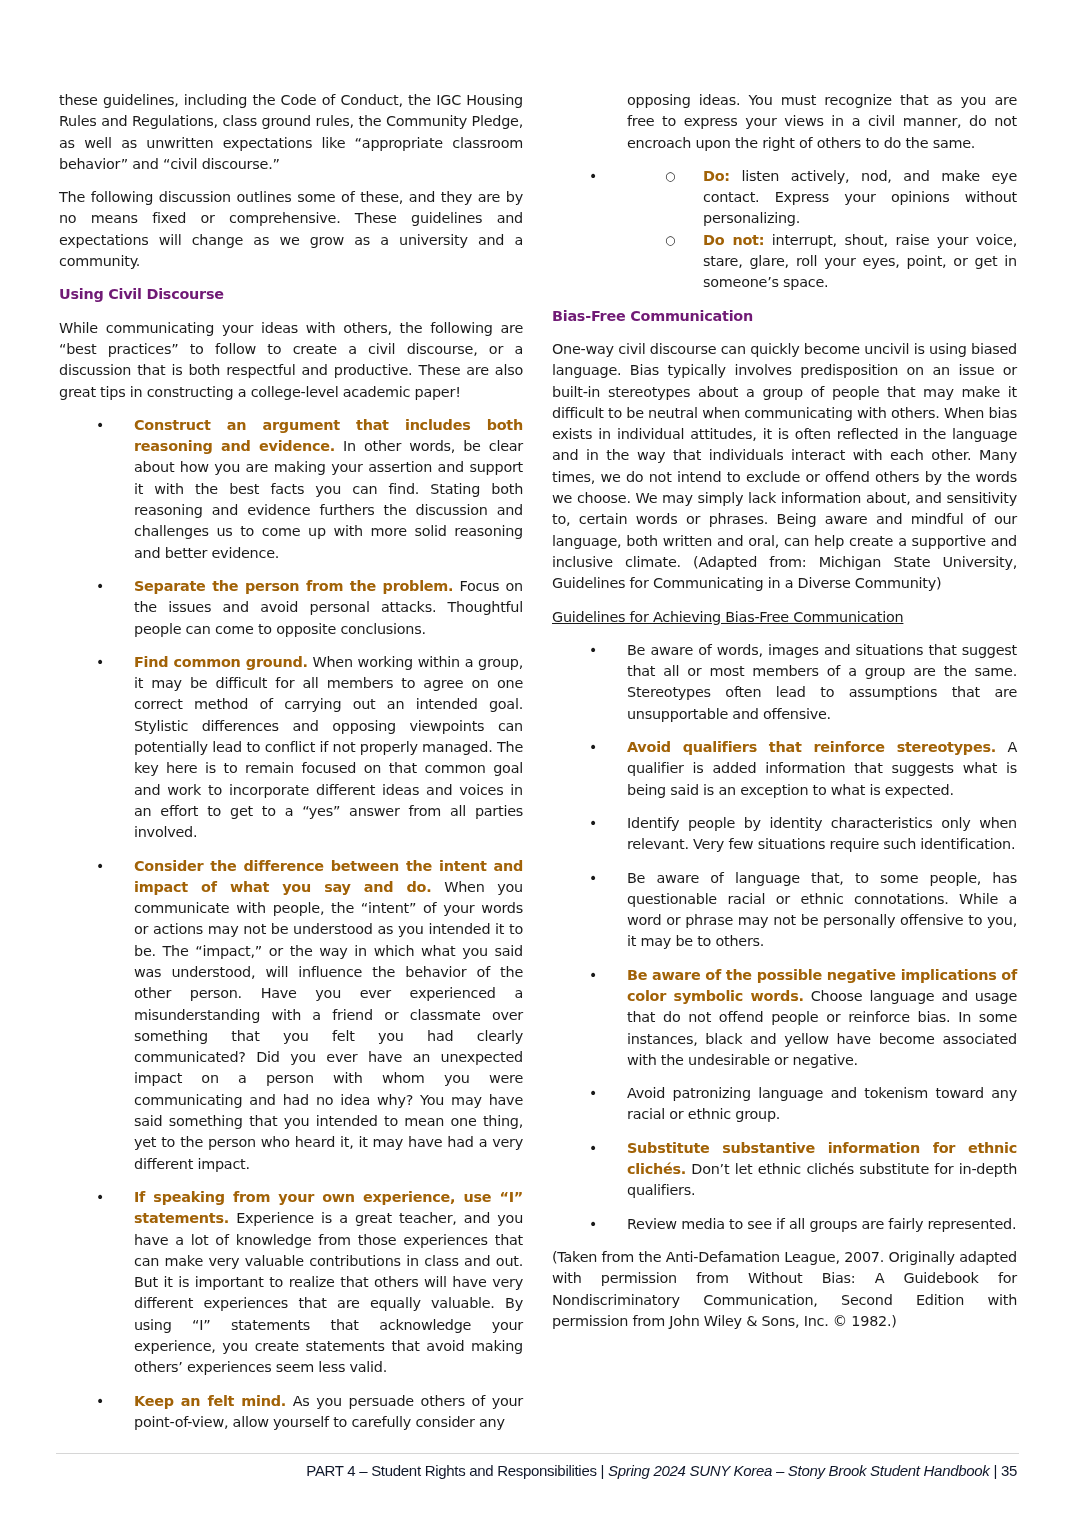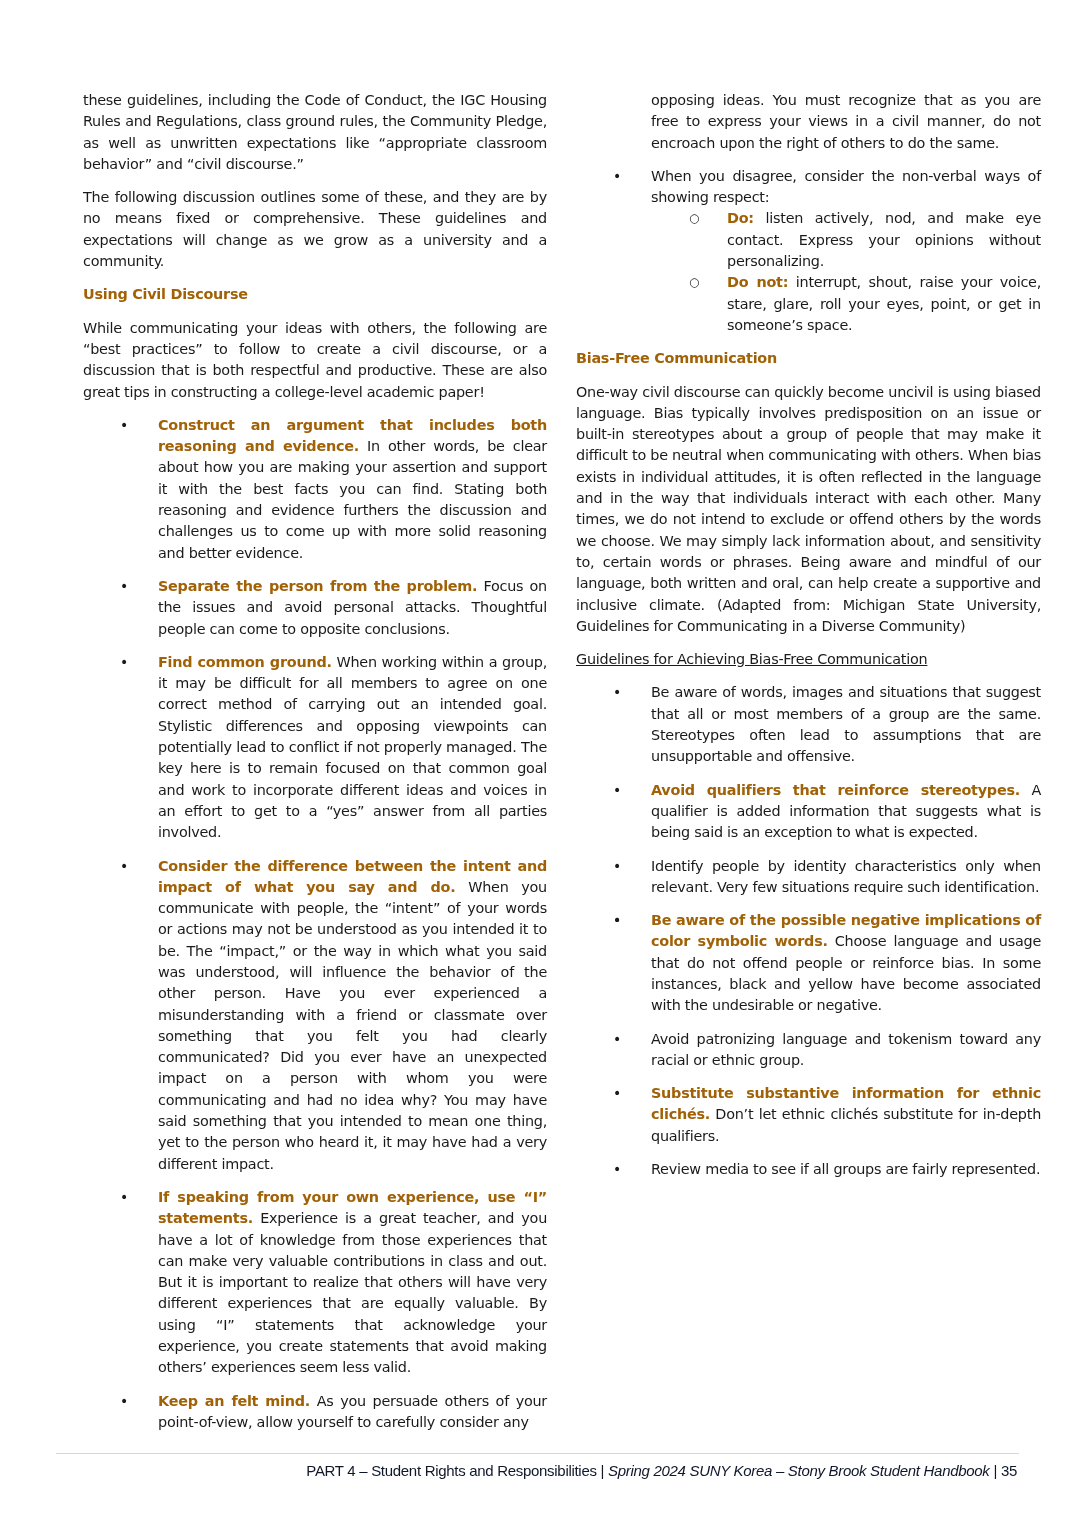--- a/index.html
+++ b/index.html
@@ -4,27 +4,26 @@
 <style>
   html, body { margin: 0; padding: 0; background: #ffffff; }
   body {
     width: 1075px; height: 1518px; position: relative; overflow: hidden;
     font-family: "DejaVu Sans", sans-serif; color: #1a1a1a;
   }
   .col {
     position: absolute; top: 90px;
     font-size: 14.4px; line-height: 21.3px;
     letter-spacing: -0.25px;
-    margin-left: 24px;
   }
   .col-left { left: 59px; width: 464px; }
   .col-right { left: 552px; width: 465px; }
   p { margin: 0 0 12px 0; text-align: justify; }
   .heading {
-    font-weight: bold; color: #a16207; margin: 0 0 12px 0;
+    font-weight: bold; color: #701a75; margin: 0 0 12px 0;
     font-size: 14.4px;
   }
   .subheading {
     text-decoration: underline; margin: 0 0 12px 0; color: #1a1a1a;
   }
   ul.bullets { list-style: none; padding: 0; margin: 0; }
   ul.bullets > li {
     position: relative; padding-left: 75px; margin: 0 0 12px 0;
     text-align: justify;
   }
@@ -85,21 +84,20 @@
       <b>Keep an felt mind.</b><span> As you persuade others of your point-of-view, allow yourself to carefully consider any</span>
     </li>
   </ul>
 </div>
 
 <div class="col col-right">
   <p class="cont">opposing ideas. You must recognize that as you are free to express your views in a civil manner, do not encroach upon the right of others to do the same.</p>
   <ul class="bullets">
     <li>
       <span class="bullet-dot">•</span>
-      <span>When you disagree, consider the non-verbal ways of showing respect:</span>
       <ul class="sub">
         <li>
           <span class="sub-dot">○</span>
           <b>Do:</b><span> listen actively, nod, and make eye contact. Express your opinions without personalizing.</span>
         </li>
         <li>
           <span class="sub-dot">○</span>
           <b>Do not:</b><span> interrupt, shout, raise your voice, stare, glare, roll your eyes, point, or get in someone’s space.</span>
         </li>
       </ul>
@@ -116,37 +114,38 @@
     <li>
       <span class="bullet-dot">•</span>
       <b>Avoid qualifiers that reinforce stereotypes.</b><span> A qualifier is added information that suggests what is being said is an exception to what is expected.</span>
     </li>
     <li>
       <span class="bullet-dot">•</span>
       <b></b><span>Identify people by identity characteristics only when relevant. Very few situations require such identification.</span>
     </li>
     <li>
       <span class="bullet-dot">•</span>
-      <b></b>
+      <b></b><span>Be aware of language that, to some people, has questionable racial or ethnic connotations. While a word or phrase may not be personally offensive to you, it may be to others.</span>
     </li>
     <li>
       <span class="bullet-dot">•</span>
       <b>Be aware of the possible negative implications of color symbolic words.</b><span> Choose language and usage that do not offend people or reinforce bias. In some instances, black and yellow have become associated with the undesirable or negative.</span>
     </li>
     <li>
       <span class="bullet-dot">•</span>
       <b></b><span>Avoid patronizing language and tokenism toward any racial or ethnic group.</span>
     </li>
     <li>
       <span class="bullet-dot">•</span>
       <b>Substitute substantive information for ethnic clichés.</b><span> Don’t let ethnic clichés substitute for in-depth qualifiers.</span>
     </li>
     <li>
       <span class="bullet-dot">•</span>
       <b></b><span>Review media to see if all groups are fairly represented.</span>
     </li>
   </ul>
+  <p>(Taken from the Anti-Defamation League, 2007. Originally adapted with permission from Without Bias: A Guidebook for Nondiscriminatory Communication, Second Edition with permission from John Wiley &amp; Sons, Inc. © 1982.)</p>
 </div>
 
 <div class="footer-rule"></div>
 <div class="footer">
   <span>PART 4 – Student Rights and Responsibilities</span><span> | </span><i>Spring 2024 SUNY Korea – Stony Brook Student Handbook</i><span> | </span><span>35</span>
 </div>
 
 </body></html>

